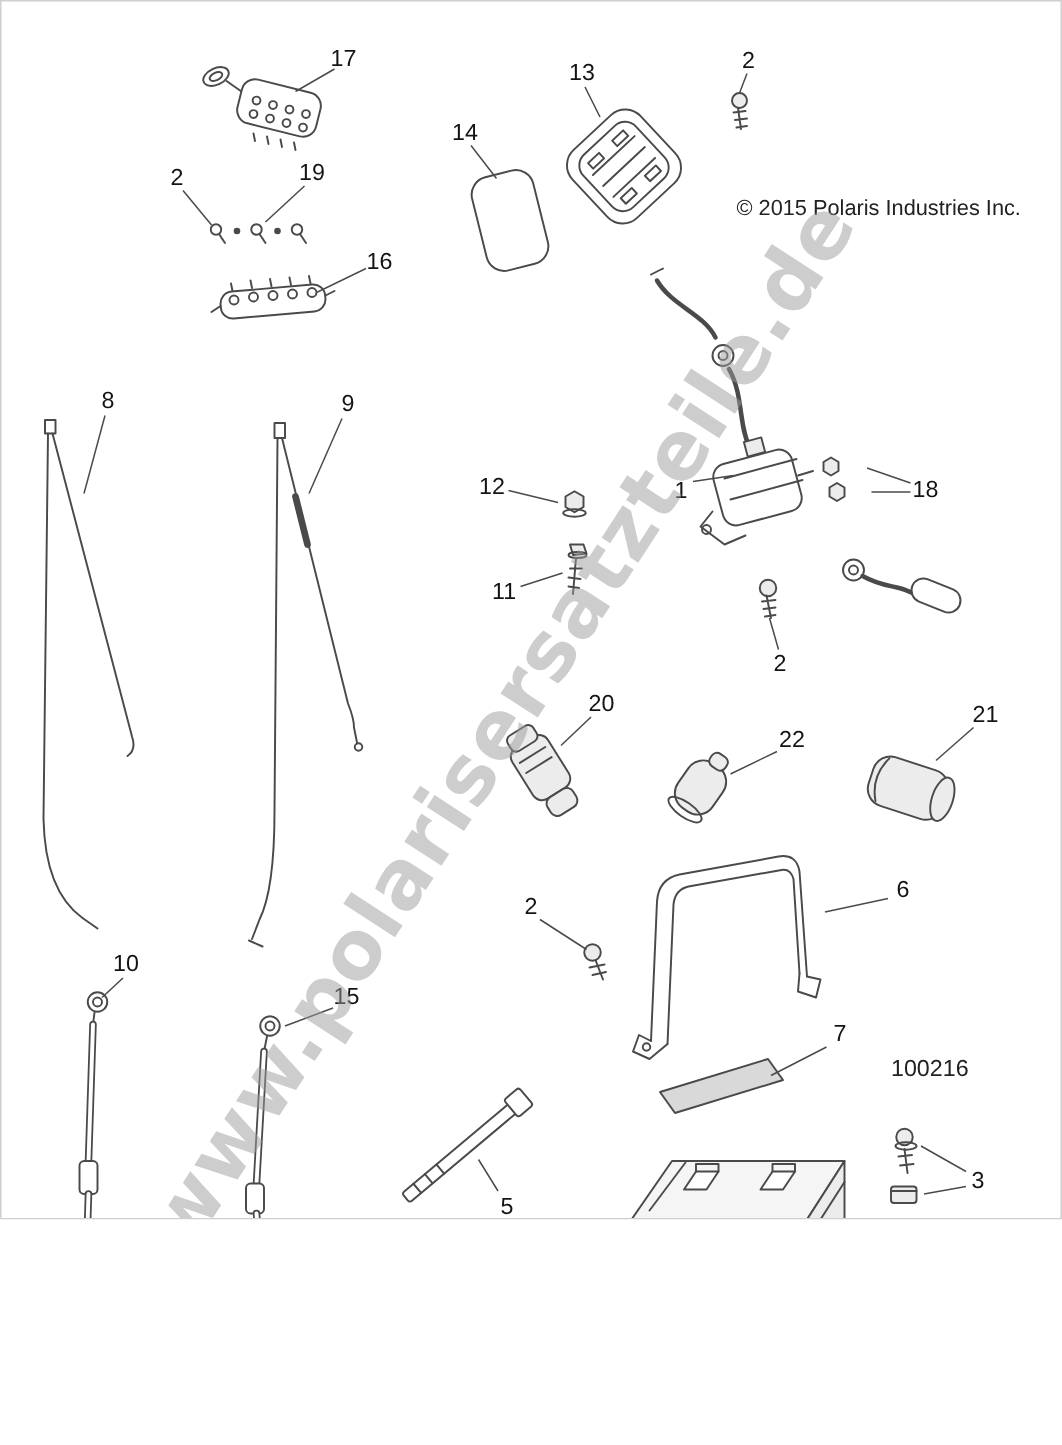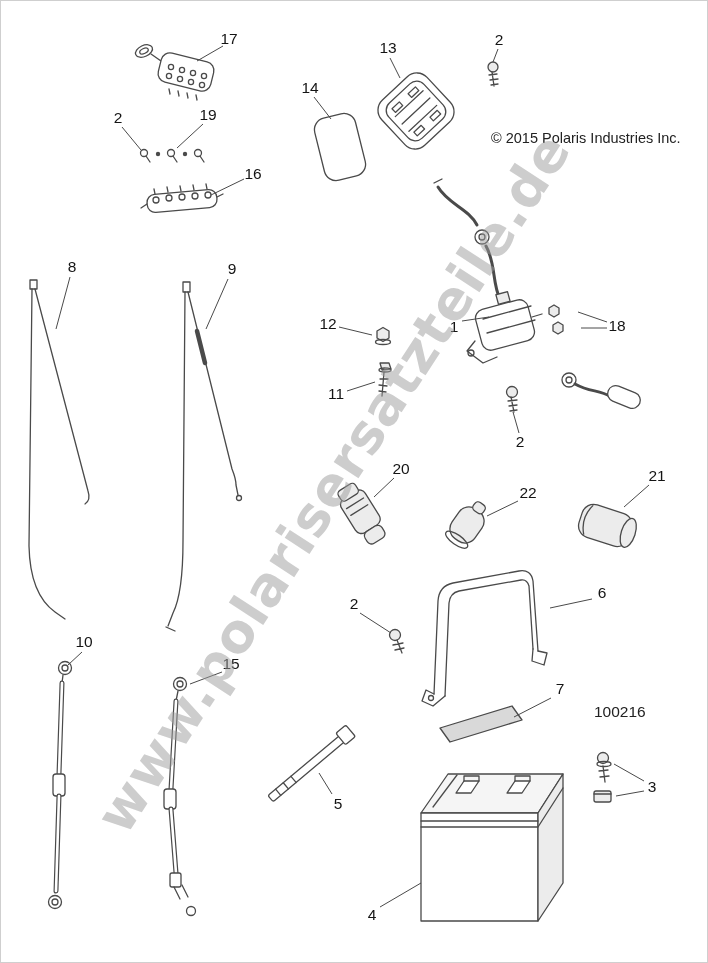--- a/index.html
+++ b/index.html
@@ -1,16 +1,16 @@
 <!DOCTYPE html>
 <html><head>
 <meta charset="utf-8">
 <style>
   html,body{margin:0;padding:0;background:#ffffff;}
-  #stage{position:relative;width:708px;height:963px;background:#ffffff;box-sizing:border-box;
+  #stage{position:relative;width:708px;height:813px;background:#ffffff;box-sizing:border-box;
          border:1px solid #cfcfcf;overflow:hidden;font-family:"Liberation Sans",sans-serif;}
   #stage svg{position:absolute;left:0;top:0;}
   .ln{fill:none;stroke:#4a4a4a;stroke-width:1.3;stroke-linecap:round;stroke-linejoin:round;}
   .fill-white{fill:#ffffff;}
   .fill-light{fill:#ececec;}
   .fill-light2{fill:#f5f5f5;}
   .fill-mid{fill:#d9d9d9;}
   .lnf{fill:#4a4a4a;stroke:none;}
   .wire-outer{fill:none;stroke:#4a4a4a;stroke-width:5;stroke-linecap:round;}
   .wire-inner{fill:none;stroke:#ffffff;stroke-width:2.6;stroke-linecap:round;}

